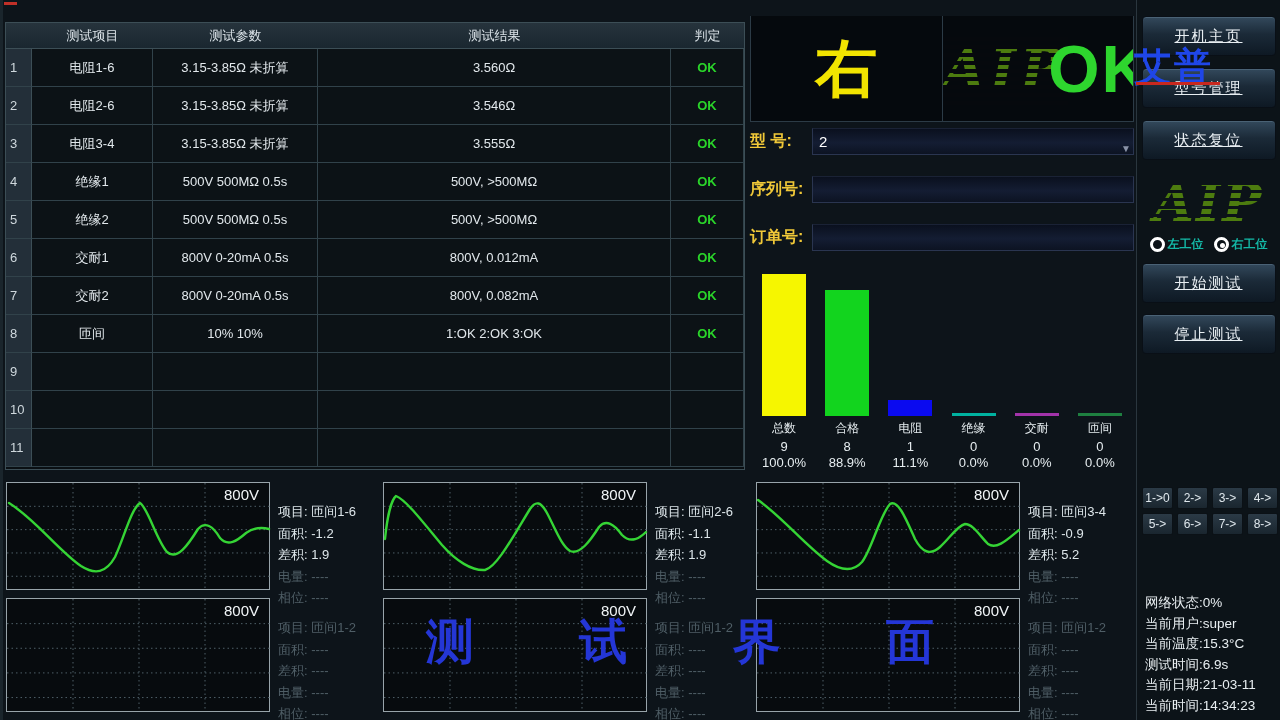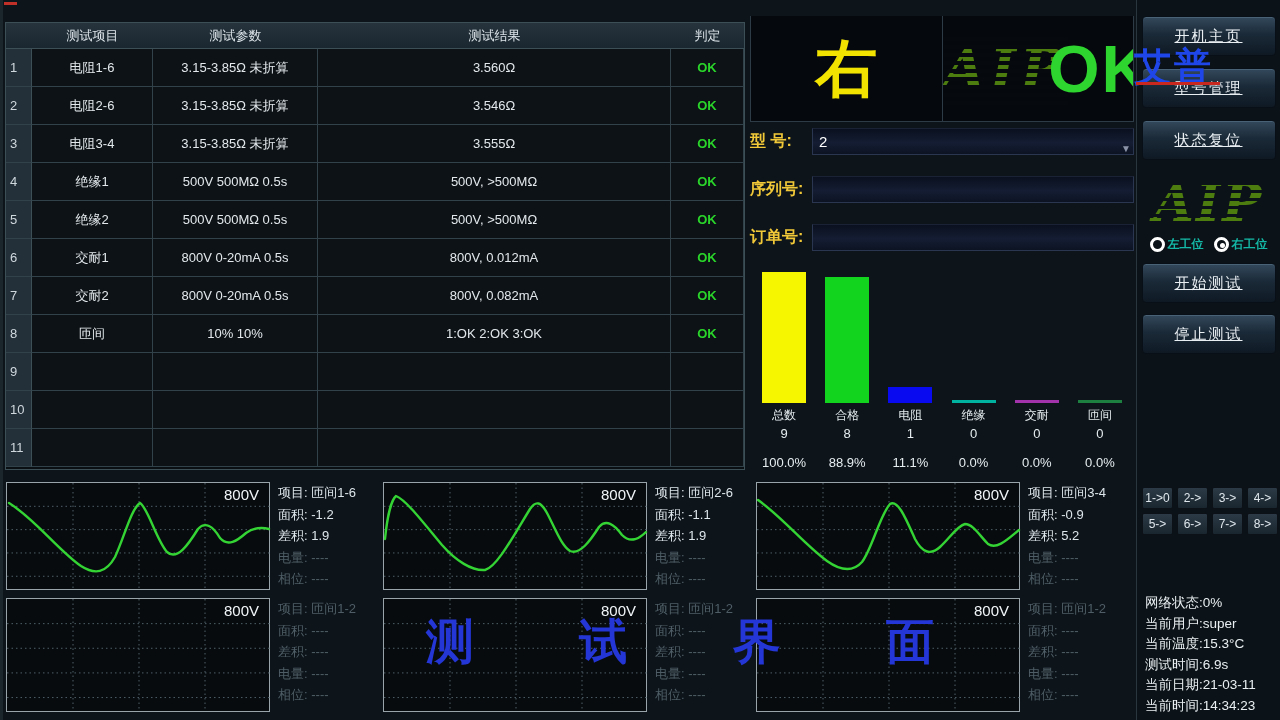--- a/index.html
+++ b/index.html
@@ -34,21 +34,21 @@
   .form-row{display:flex;align-items:center;margin-bottom:21px;height:27px;}
   .form-label{width:62px;color:#f0c838;font-size:16px;font-weight:bold;white-space:nowrap;}
   .form-input{flex:1;height:27px;background:linear-gradient(#0a101e,#141d33 55%,#0c1322);border:1px solid #2a3550;border-top-color:#1a2235;color:#fff;font-size:15px;line-height:25px;padding:0 6px;position:relative;}
   .dd-arrow{position:absolute;right:2px;top:7px;font-size:10px;color:#8a93a8;}
   
   .bar-chart{position:relative;margin-top:10px;height:198px;display:flex;justify-content:space-between;padding:0 6px;}
   .bar-col{width:56px;display:flex;flex-direction:column;align-items:center;justify-content:flex-end;}
   .bar{width:44px;}
   .bar-name{font-size:12px;color:#e6edf0;margin-top:4px;}
   .bar-val{font-size:13px;color:#e6edf0;margin-top:2px;}
-  .bar-pct{font-size:13px;color:#e6edf0;margin-top:14px;}
+  .bar-pct{font-size:13px;color:#e6edf0;margin-top:1px;}
 
   
   .sidebar{position:absolute;left:1136px;top:0;width:144px;height:720px;background:#0c1318;border-left:1px solid #2a363e;}
   .side-btn{display:block;width:134px;height:40px;margin:0 auto 12px;background:linear-gradient(#33495c,#1b2a38 45%,#0e1924);border:1px solid #090f16;border-radius:4px;box-shadow:inset 0 1px 0 #4a6275;color:#e8eef2;font-size:15px;letter-spacing:2px;display:flex;align-items:center;justify-content:center;cursor:pointer;text-decoration:underline;}
   .side-top{padding-top:16px;}
   .sb-logo{height:58px;margin:2px auto 4px;text-align:center;font-size:52px;letter-spacing:2px;}
   .sb-logo .aip-logo::after{background:repeating-linear-gradient(to bottom,transparent 0 4.5px,#0c1318 4.5px 8px);}
   .radio-row{display:flex;justify-content:center;gap:10px;align-items:center;height:20px;margin-bottom:9px;}
   .radio-item{display:flex;align-items:center;gap:3px;}
   .radio{width:15px;height:15px;border:3px solid #fff;border-radius:50%;background:#0c1318;position:relative;display:inline-block;}
@@ -57,21 +57,21 @@
   .chan-grid{position:absolute;left:5px;top:487px;width:136px;display:grid;grid-template-columns:1fr 1fr 1fr 1fr;gap:4px;}
   .chan-btn{height:22px;background:linear-gradient(#2b3a46,#1a262f);border:1px solid #0b1116;border-radius:2px;color:#dfe7ec;font-size:12px;display:flex;align-items:center;justify-content:center;cursor:pointer;}
   .status-list{position:absolute;left:8px;top:593px;}
   .status-line{font-size:13.5px;color:#e8eef1;line-height:20.5px;white-space:nowrap;}
 
   
   .wave-panel{position:absolute;display:flex;}
   .wave-chart{width:264px;border:1px solid #98a4aa;background:#070b0e;position:relative;}
   .wave-chart svg{display:block;}
   .wv-label{position:absolute;right:10px;top:3px;color:#f2f6f8;font-size:15px;}
-  .wave-info{margin-left:8px;width:102px;font-size:13px;}
+  .wave-info{margin-left:8px;width:102px;font-size:13px;margin-top:19px;}
   .wi-line{line-height:21.5px;color:#dde6ea;white-space:nowrap;}
   .wi-line.dim{color:#4f5e66;}
 
   
   .wm-main{position:absolute;left:426px;top:610px;font-size:48px;font-weight:bold;color:#2436d6;letter-spacing:46px;z-index:9;white-space:nowrap;}
   .wm-aipu{position:absolute;left:1134px;top:42px;font-size:37px;font-weight:bold;color:#1f46e8;z-index:9;letter-spacing:3px;}
   .wm-aipu-line{position:absolute;left:1136px;top:82px;width:84px;height:3px;background:#c8281e;z-index:9;}
 </style>
 </head>
 <body>

